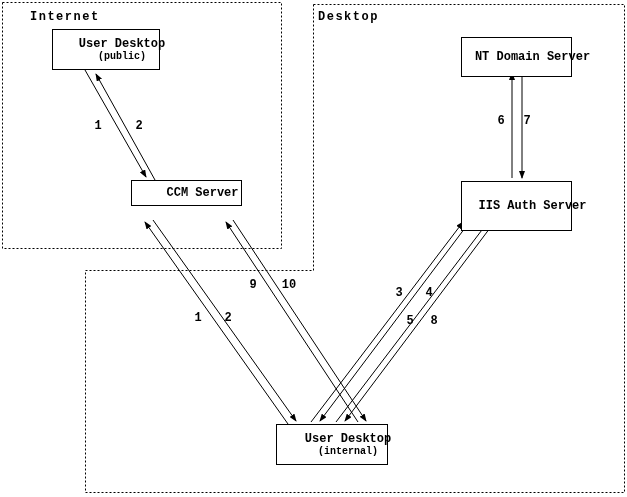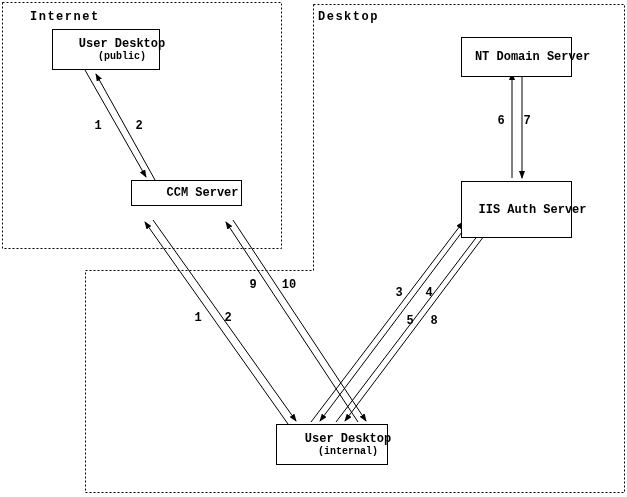--- a/index.html
+++ b/index.html
@@ -51,21 +51,21 @@
   }
   .node .subtitle {
     font-size: 10px;
     font-weight: bold;
     line-height: 11px;
     white-space: nowrap;
   }
   #node-user-desktop-public  { left: 52px;  top: 29px;  width: 108px; height: 41px; }
   #node-ccm-server           { left: 131px; top: 180px; width: 111px; height: 26px; }
   #node-nt-domain-server     { left: 461px; top: 37px;  width: 111px; height: 40px; }
-  #node-iis-auth-server      { left: 461px; top: 181px; width: 111px; height: 57px; }
+  #node-iis-auth-server      { left: 461px; top: 181px; width: 111px; height: 50px; }
   #node-user-desktop-internal{ left: 276px; top: 424px; width: 112px; height: 41px; }
   .flow-label {
     position: absolute;
     transform: translate(-50%, -50%);
     font-size: 12px;
     font-weight: bold;
     color: #000000;
     white-space: nowrap;
   }
   #fl-0  { left: 98px;  top: 126px; }

